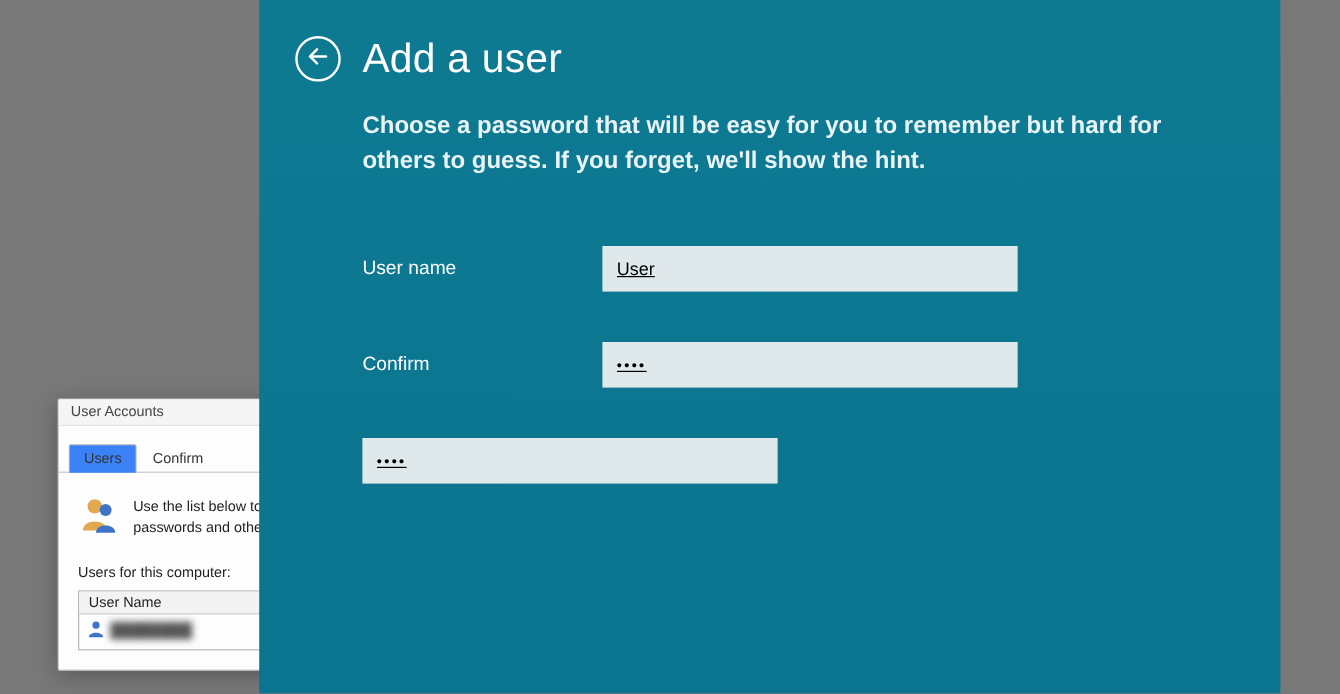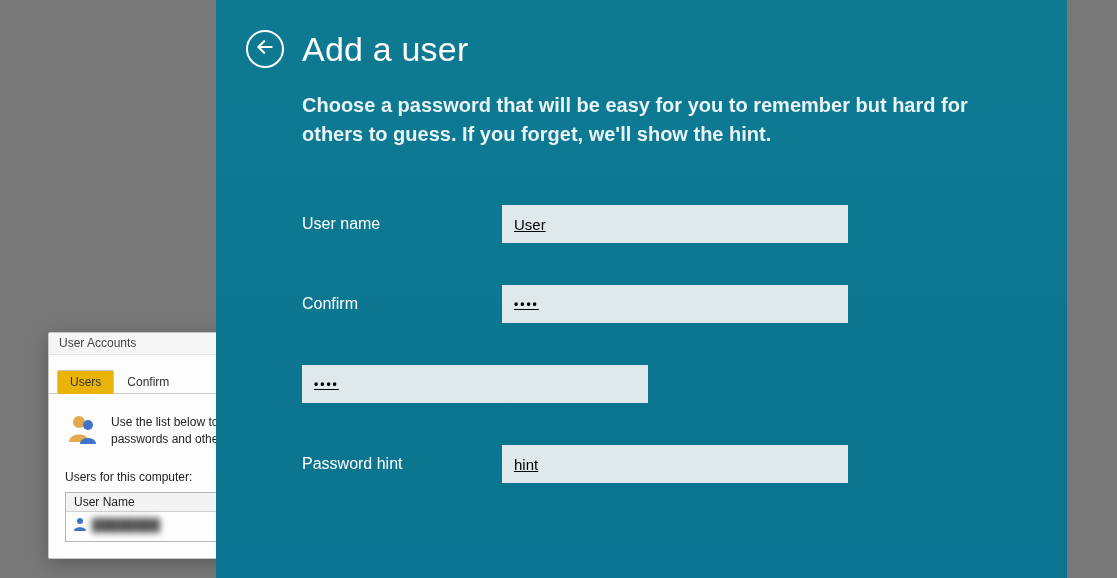--- a/index.html
+++ b/index.html
@@ -41,21 +41,21 @@
     }
     .bg-tab {
       padding: 4px 12px 5px 12px;
       border: 1px solid transparent;
       border-bottom: none;
       position: relative;
       top: 1px;
     }
     .bg-tab.active {
       border-color: #c7c7c7;
-      background: #eab308;
+      background: #3b82f6;
       border-radius: 2px 2px 0 0;
     }
     .bg-body { padding: 18px 16px 16px 16px; font-size: 12px; color: #222; }
     .bg-desc { display: flex; gap: 12px; }
     .bg-usericon {
       width: 34px; height: 34px; flex-shrink:0;
       position: relative;
     }
     .bg-usericon svg { width: 34px; height: 34px; }
     .bg-desc-text { padding-top: 2px; line-height: 1.4; }
@@ -197,19 +197,15 @@
 
     <div class="form-row">
       <div class="form-label">Confirm</div>
       <input class="form-input pw-dots" type="text" value="••••" style="">
     </div>
 
     <div class="form-row">
       <input class="form-input pw-dots" type="text" value="••••" style="">
     </div>
 
-    <div class="form-row">
-      <div class="form-label">Password hint</div>
-      <input class="form-input" type="text" value="hint" style="">
-    </div>
 
   </div>
 </div>
 
 </body></html>

